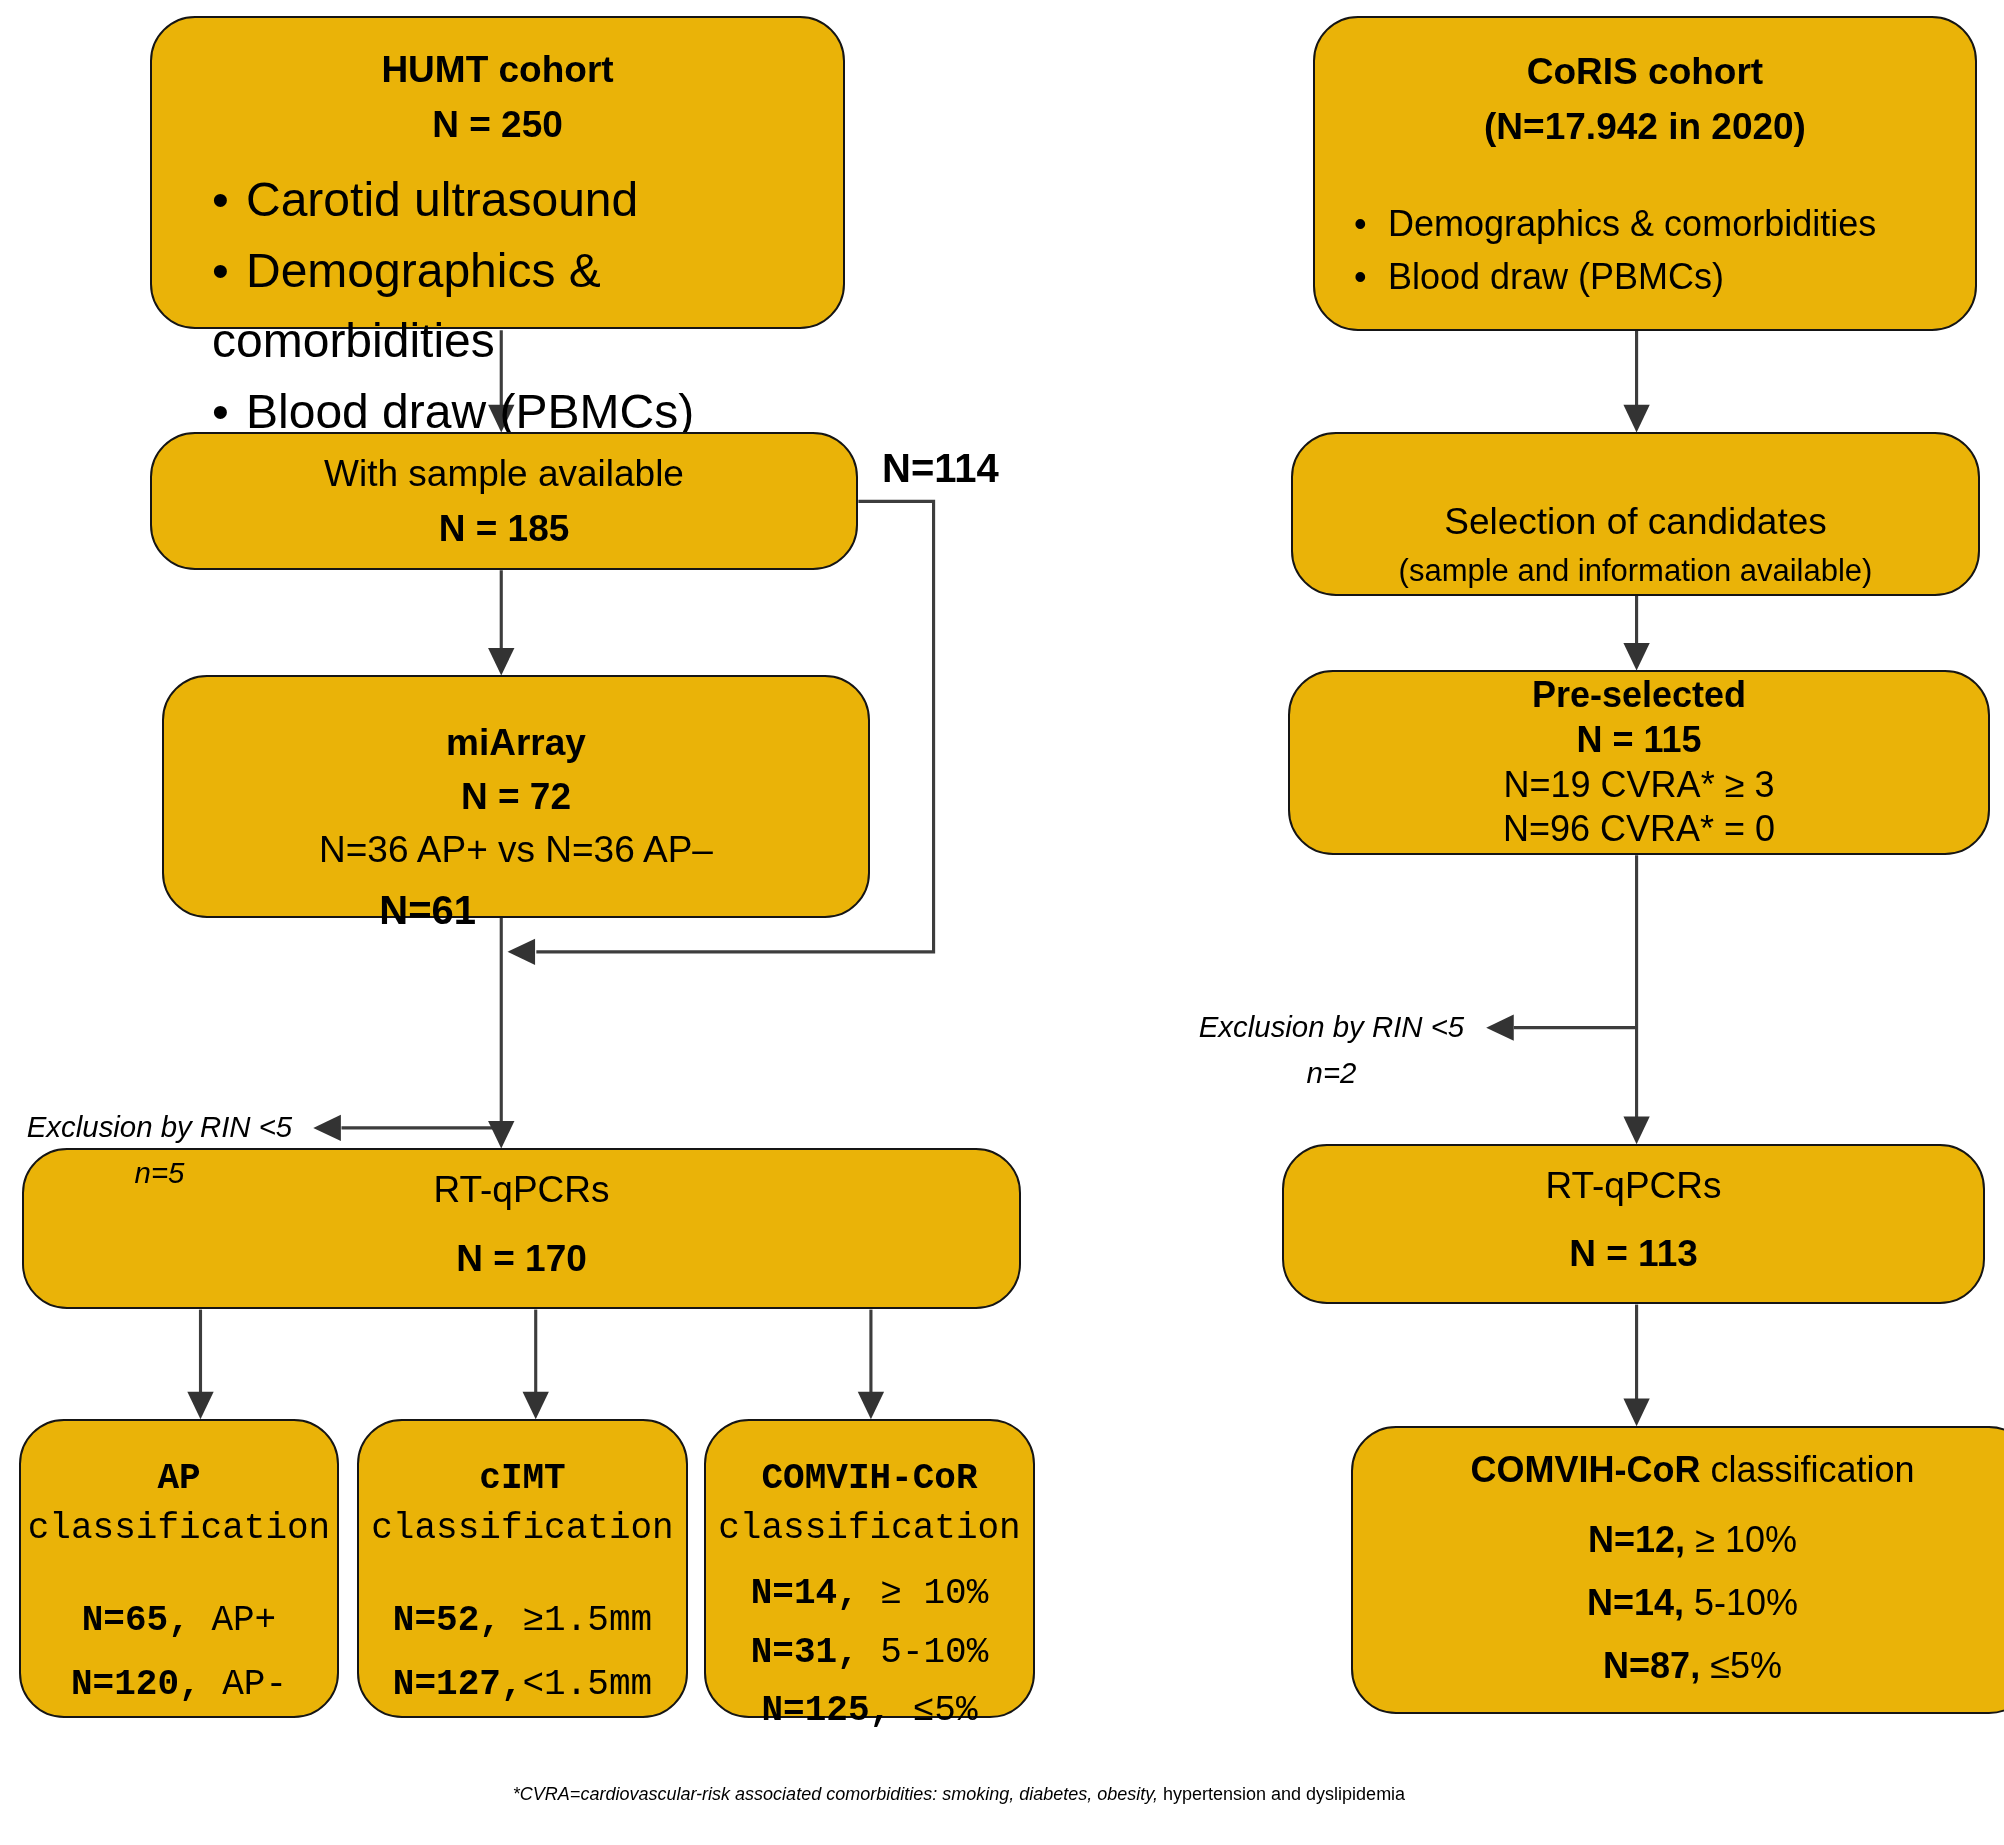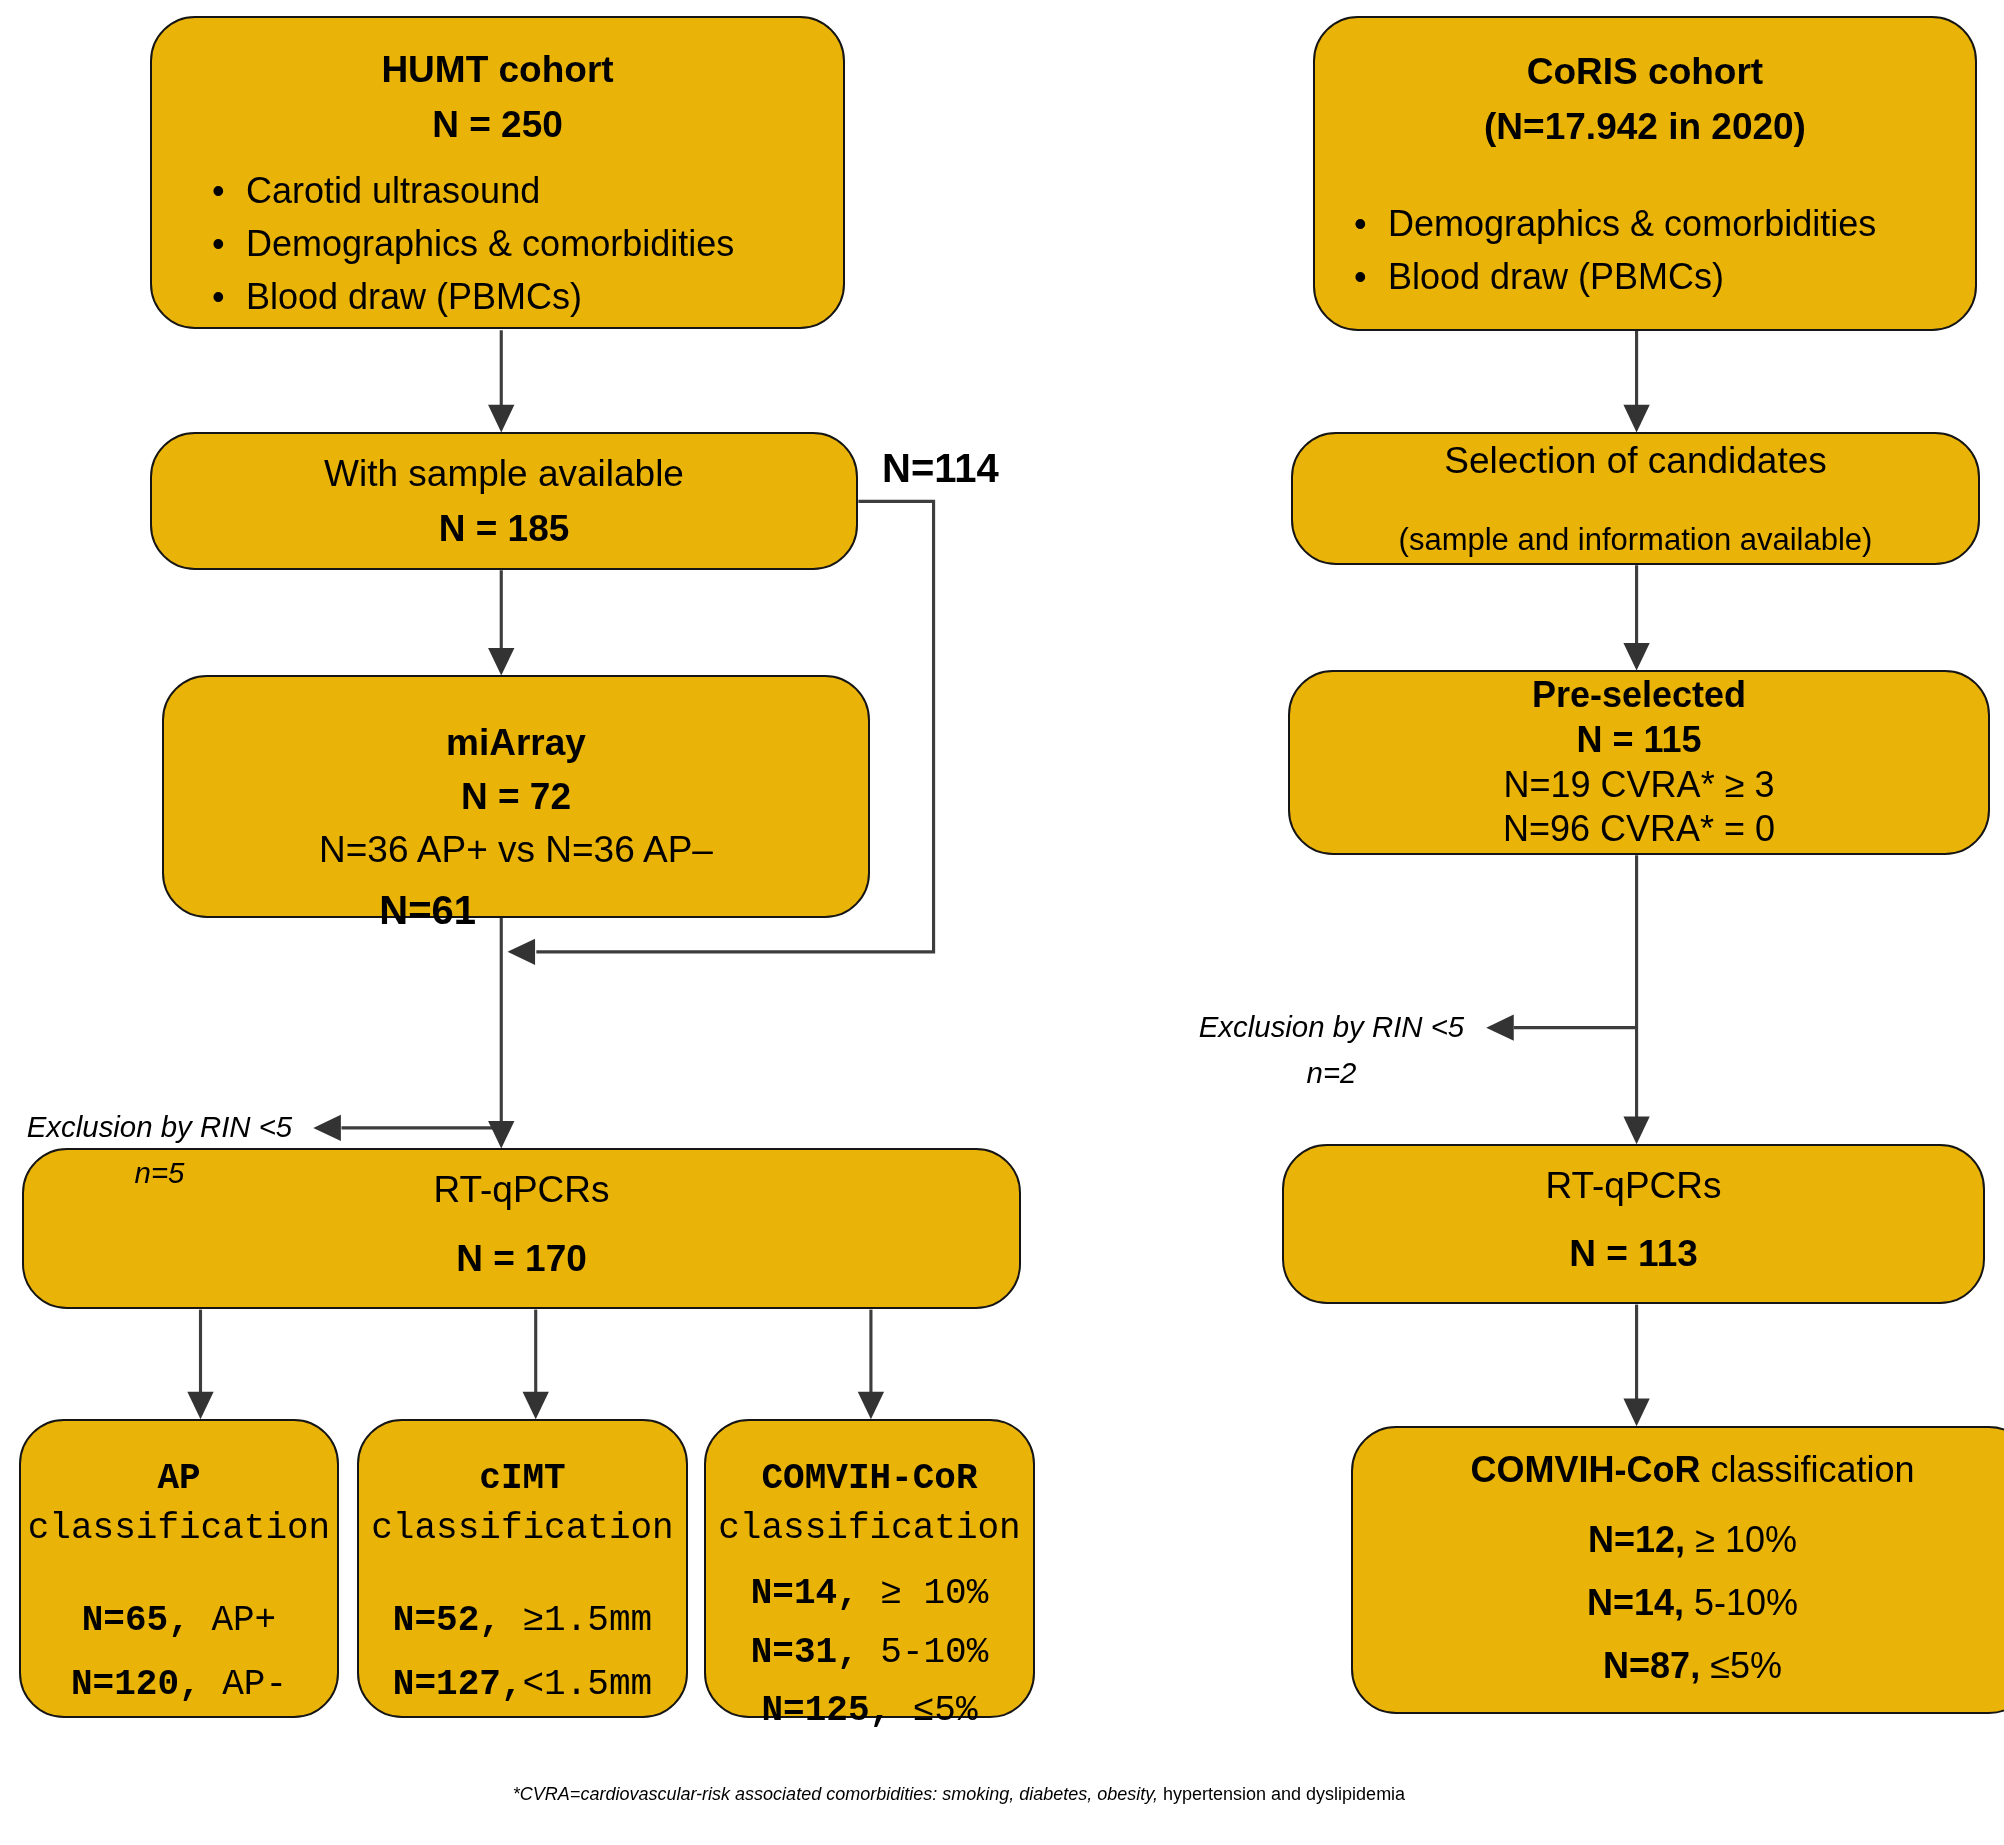--- a/index.html
+++ b/index.html
@@ -36,27 +36,27 @@
     position:absolute;font-style:italic;font-size:29.4px;line-height:1.55;
     text-align:center;z-index:2;
   }
   .footnote{
     position:absolute;left:113px;top:1784px;width:1692px;
     font-size:18px;text-align:center;z-index:2;
   }
   .footnote .it{font-style:italic;}
   
   #box-l1{left:150px;top:15.7px;width:695px;height:313px;padding-top:24px;}
-  #box-l1 .bullets{margin:12.5px 0 0 60px;font-size:36px;}
+  #box-l1 .bullets{margin:12.5px 0 0 60px;font-size:48px;}
   #box-l2{left:150px;top:432px;width:708px;height:138px;justify-content:center;}
   #box-l3{left:162px;top:675px;width:708px;height:243px;justify-content:center;line-height:1.45;}
   #box-l4{left:22px;top:1148px;width:999px;height:161px;justify-content:space-between;padding:17.5px 0 26px 0;line-height:1.2;}
   #box-r1{left:1313px;top:15.7px;width:664px;height:315px;padding-top:26px;}
   #box-r1 .bullets{margin:43px 0 0 39px;font-size:36px;}
-  #box-r2{left:1291px;top:432px;width:689px;height:133px;justify-content:space-between;line-height:1.45;gap:25px;}
+  #box-r2{left:1291px;top:432px;width:689px;height:164px;justify-content:flex-end;line-height:1.45;}
   #box-r2 .sub{font-size:31px;}
   #box-r3{left:1288px;top:670px;width:702px;height:185px;justify-content:center;line-height:1.24;font-size:36px;}
   #box-r4{left:1282px;top:1144px;width:703px;height:160px;justify-content:space-between;padding:17.5px 0 26px 0;line-height:1.2;}
   #box-r5{left:1351px;top:1426px;width:683px;height:288px;justify-content:center;font-size:36px;}
   #box-r5 .title-line{margin-bottom:11.3px;}
   #box-r5 .row{line-height:1.75;}
   .bbox{top:1419px;height:299px;padding-top:33px;font-size:36px;font-family:Liberation Mono, monospace;}
   .bbox .titleblock{line-height:1.38;}
   .bbox .rows2{margin-top:36px;}
   .bbox .rows2 .row{line-height:1.78;}

